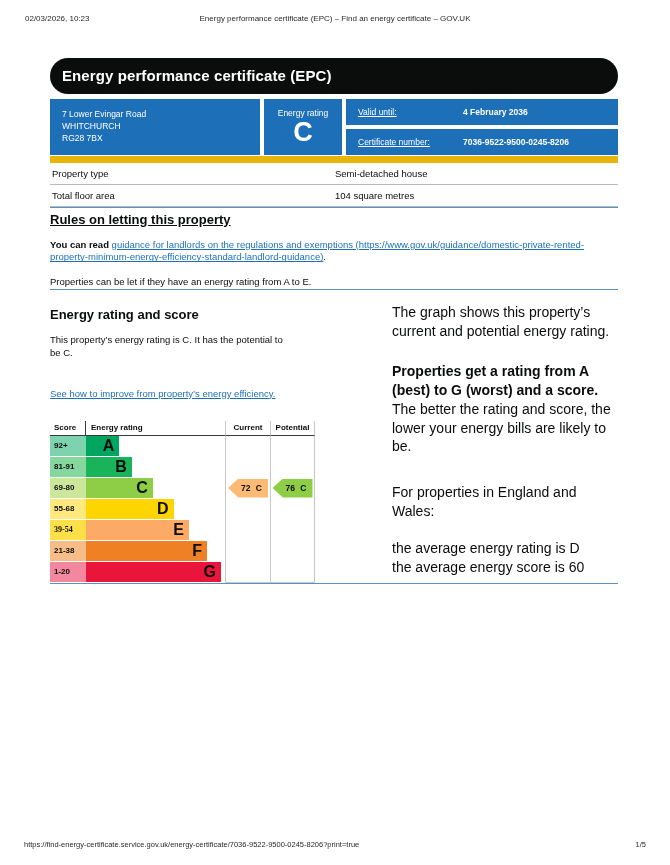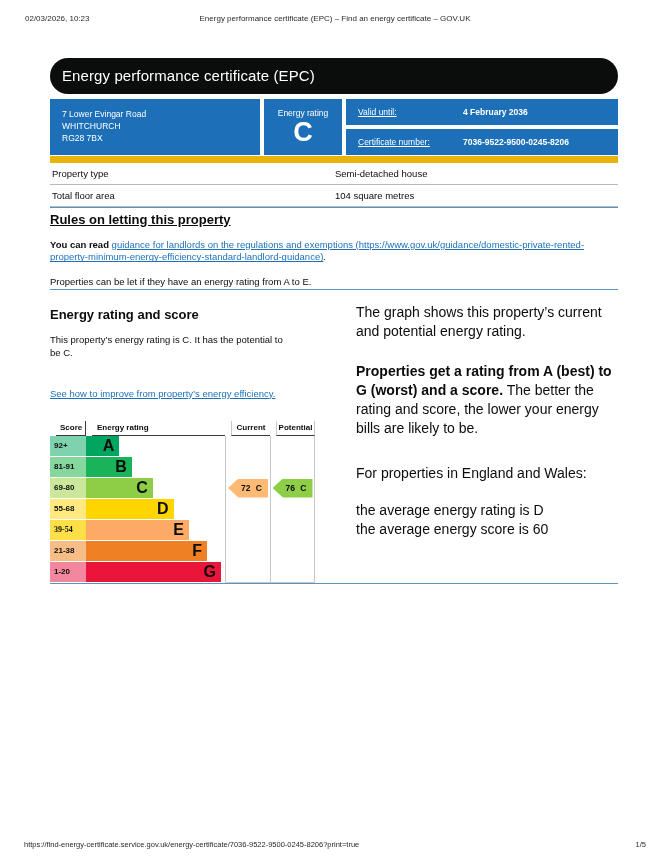--- a/index.html
+++ b/index.html
@@ -16,21 +16,21 @@
   .print-header .ph-date { position: absolute; left: 25px; top: 0; }
   .print-footer {
     position: absolute; bottom: 16px; left: 24px; right: 24px;
     font-size: 7.5px; color: #2a2a2a;
     display: flex; justify-content: space-between;
   }
   
   .main { position: absolute; top: 58px; left: 50px; width: 568px; }
   .banner {
     background: #0b0c0c; color: #fff;
-    font-size: 15px; font-weight: normal;
+    font-size: 15px; font-weight: bold;
     padding: 9px 12px 10px; letter-spacing: 0.1px; border-radius: 18px;
   }
   
   .summary { margin-top: 5px; display: flex; gap: 4px; }
   .summary .cell { background: #1d70b8; color: #fff; }
   .addr-cell { flex: 0 0 210px; padding: 10px 12px; font-size: 8.5px; line-height: 1.4; }
   .rating-cell { flex: 0 0 78px; text-align: center; padding-top: 9px; }
   .rating-cell .rating-label { font-size: 8.5px; }
   .rating-cell .rating-letter { font-size: 27px; font-weight: bold; line-height: 1.05; }
   .detail-stack { flex: 1; display: flex; flex-direction: column; gap: 4px; }
@@ -46,35 +46,35 @@
   .hr2 { margin-top: 30px; }
   .hr3 { margin-top: 15px; }
   h2 { font-size: 13px; font-weight: bold; color: #0b0c0c; }
   .letting-h2 { margin-top: 4px; text-decoration: underline; }
   p.body-text { font-size: 9.5px; line-height: 1.35; }
   .letting-p1 { margin-top: 12px; }
   .letting-p2 { margin-top: 12px; max-width: 540px; }
   .strongish { font-weight: bold; }
   a.link { color: #1d70b8; text-decoration: underline; }
   
-  .two-col { margin-top: 13px; display: flex; }
+  .two-col { margin-top: 13px; display: flex; gap: 36px; }
   .col-left { flex: 0 0 282px; }
   .col-right { flex: 1; margin-left: 24px; }
   .col-left h2 { margin-top: 4px; }
   .rating-p { margin-top: 12px; max-width: 238px; }
   .improve-link-p { margin-top: 28px; max-width: 235px; font-size: 9.5px; line-height: 1.35; }
   .col-right p { font-size: 14px; line-height: 1.35; }
   .rp2 { margin-top: 21px; }
   .rp3 { margin-top: 27px; }
   .rp4 { margin-top: 18px; }
   
   .chart { margin-top: 20px; width: 265px; }
   .chart-head, .chart-row { display: grid; grid-template-columns: 36px 139px 45px 45px; }
   .chart-head { height: 15px; font-size: 8px; font-weight: bold; }
-  .chart-head > div { display: flex; align-items: center; margin-left: 6px; }
+  .chart-head > div { display: flex; align-items: center; }
   .h-score { padding-left: 4px; border-bottom: 1.5px solid #3a3a3a; border-right: 1.5px solid #3a3a3a; }
   .h-rating { padding-left: 5px; border-bottom: 1.5px solid #3a3a3a; }
   .h-cur { justify-content: center; border-bottom: 1.5px solid #3a3a3a; border-left: 1px solid #c8c8c8; }
   .h-pot { justify-content: center; border-bottom: 1.5px solid #3a3a3a; border-left: 1px solid #c8c8c8; border-right: 1px solid #c8c8c8; }
   .chart-row { height: 21px; }
   .score-cell {
     font-size: 8px; font-weight: bold; padding-left: 4px;
     display: flex; align-items: center; border-bottom: 1px solid #fff;
   }
   .band-cell { position: relative; border-bottom: 1px solid #fff; }

